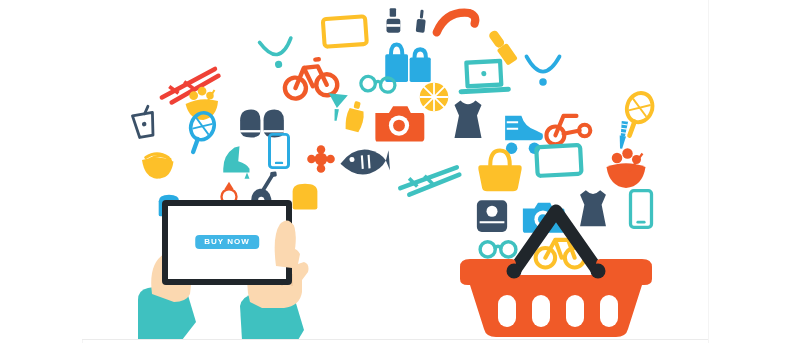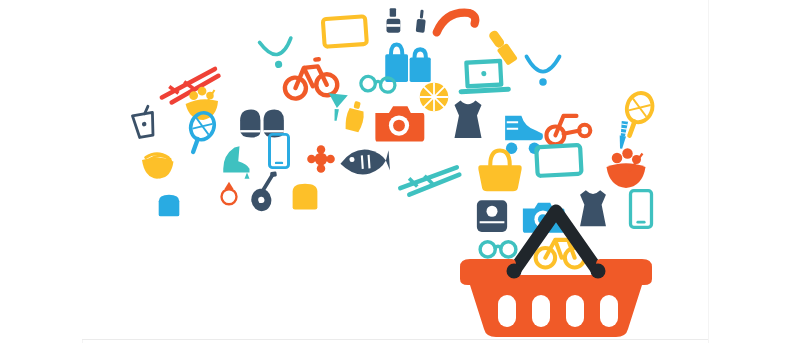--- a/index.html
+++ b/index.html
@@ -359,20 +359,52 @@
         </div>
         <div class="icon" style="left: 452px; top: 222px; width: 52px; height: 52px; transform: rotate(0deg);">
           <svg viewBox="0 0 64 64" width="100%" height="100%">
             <circle cx="14" cy="44" r="12" fill="none" stroke="#fdc029" stroke-width="5" stroke-linecap="round" stroke-linejoin="round"></circle>
             <circle cx="50" cy="44" r="12" fill="none" stroke="#fdc029" stroke-width="5" stroke-linecap="round" stroke-linejoin="round"></circle>
             <path d="M14,44 L26,22 L42,22 L50,44 M26,22 L34,44 M40,14 L44,14" fill="none" stroke="#fdc029" stroke-width="5" stroke-linecap="round" stroke-linejoin="round"></path>
           </svg>
         </div>
       </div>
 
+    <div class="device-group">
+
+      <svg width="230" height="150" style="position:absolute;left:0;top:0;">
+
+        <path d="M16,150 L16,110 Q16,100 26,98 L62,92 L74,132 L60,150 Z" fill="#3fc1c0"></path>
+
+        <path d="M30,104 Q26,74 42,64 Q56,56 64,66 L70,74 L74,72 L76,80 L70,86 L68,104 Q64,112 52,112 Z" fill="#fbd8b0"></path>
+
+        <path d="M60,60 Q68,50 74,56 Q78,62 70,74 Z" fill="#fbd8b0"></path>
+
+        <path d="M120,150 L118,116 Q120,106 132,104 L170,100 L182,140 L176,150 Z" fill="#3fc1c0"></path>
+
+        <path d="M128,112 Q120,84 136,72 Q148,62 160,70 L166,60 Q174,56 178,64 L176,74
+                 L182,72 Q188,74 186,82 L180,90
+                 L180,102 Q178,116 162,118 L140,118 Z" fill="#fbd8b0"></path>
+
+        <path d="M154,72 Q150,46 158,34 Q166,26 172,36 Q176,48 170,74 Z" fill="#fbd8b0"></path>
+
+        <path d="M160,82 L160,96" stroke="#f0c79c" stroke-width="1.4" fill="none"></path>
+        <path d="M170,84 L170,96" stroke="#f0c79c" stroke-width="1.4" fill="none"></path>
+      </svg>
+
+      <div class="tablet">
+        <div class="tablet-screen">
+          <div class="buy-now">BUY NOW</div>
+        </div>
+      </div>
+
+      <svg width="230" height="150" style="position:absolute;left:0;top:0;pointer-events:none;">
+        <path d="M154,76 Q150,46 158,34 Q166,26 172,36 Q176,50 170,78 Z" fill="#fbd8b0"></path>
+      </svg>
+    </div>
 
     <div class="basket-group">
       <svg width="210" height="165" viewBox="0 0 210 165">
 
         <path d="M62,96 L104,36 L146,96" fill="none" stroke="#20262b" stroke-width="13" stroke-linecap="round" stroke-linejoin="round"></path>
 
         <path d="M8,92 Q8,84 18,84 L60,84 Q64,84 64,90 L64,94 Q64,100 70,100
                  L138,100 Q144,100 144,94 L144,90 Q144,84 148,84 L190,84
                  Q200,84 200,92 L200,104 Q200,110 192,110 L16,110 Q8,110 8,104 Z" fill="#f05a28"></path>
 

